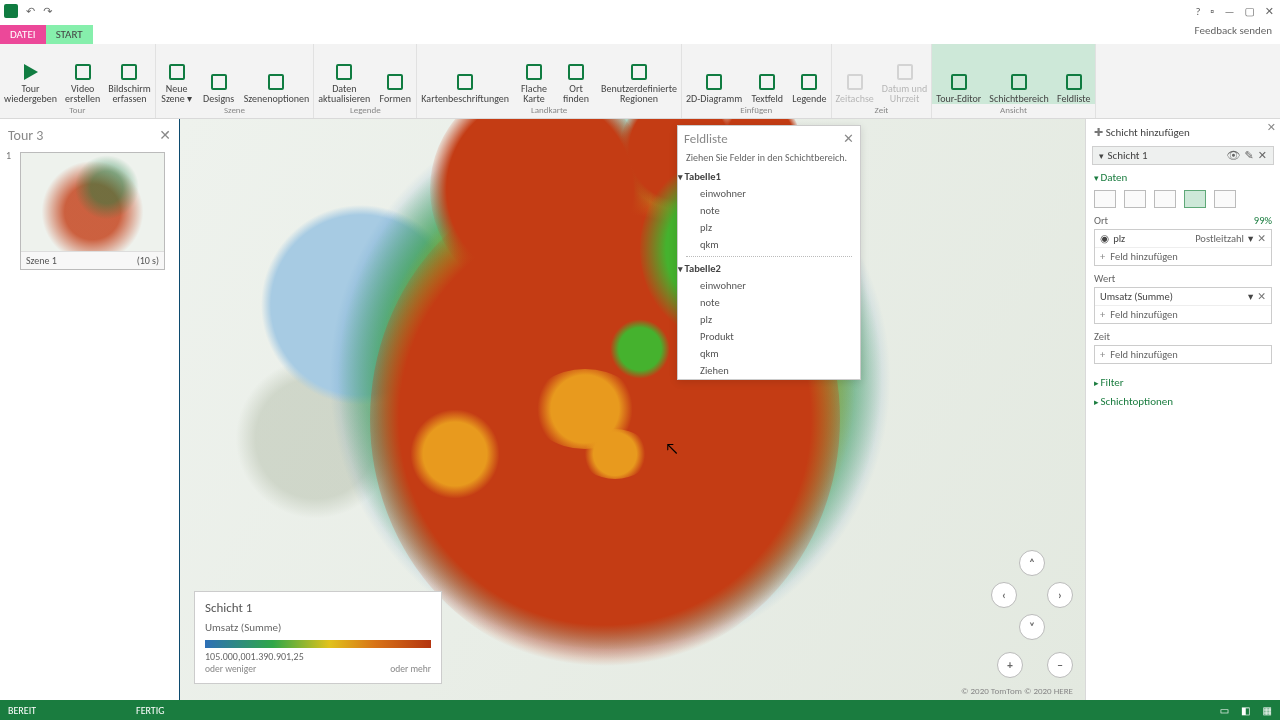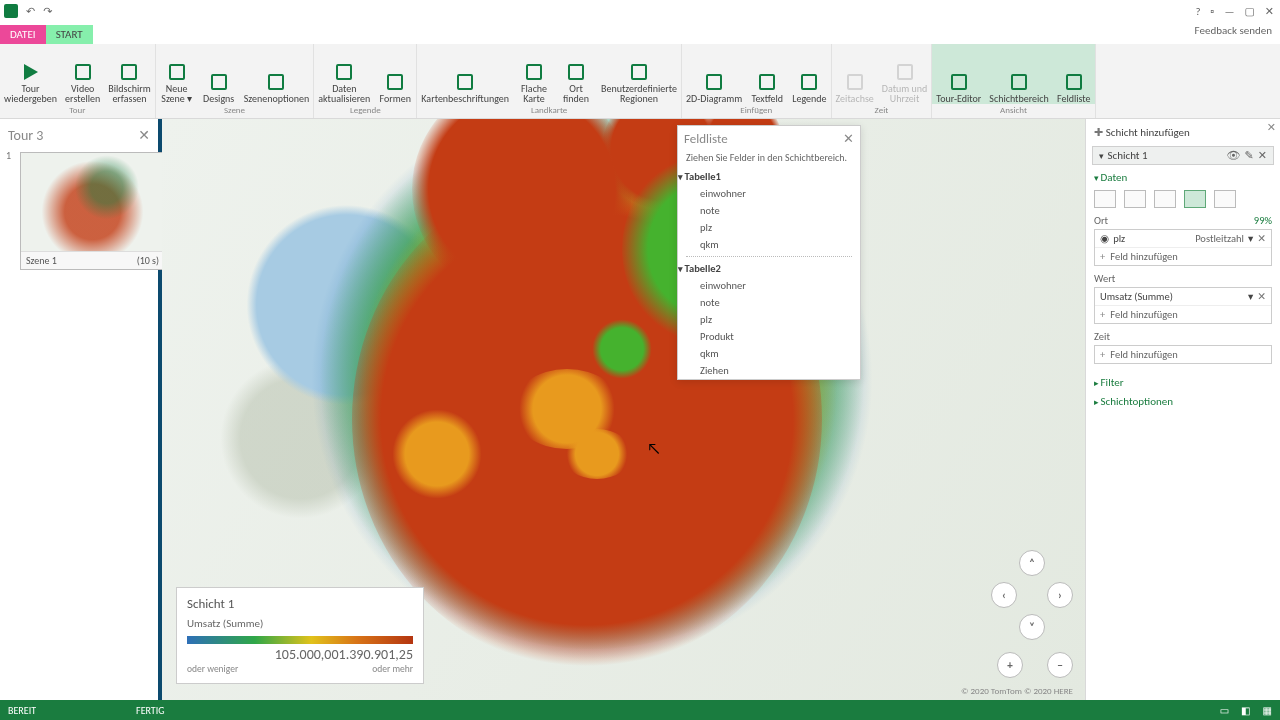--- a/index.html
+++ b/index.html
@@ -25,21 +25,21 @@
 .group .glabel{font-size:9px;color:#888;text-align:center;line-height:11px;height:13px;width:100%}
 .btn{display:flex;flex-direction:column;align-items:center;justify-content:flex-end;padding:0 4px;min-width:42px;font-size:10px;text-align:center;line-height:10px;color:#444;cursor:pointer}
 .btn.disabled{opacity:.35}
 .btn.activegrp{background:#cde8d8}
 .btn .glyph{width:20px;height:20px;margin-bottom:2px;display:flex;align-items:center;justify-content:center}
 .g-box{width:16px;height:16px;border:2px solid #107c41;border-radius:2px}
 .g-play{width:0;height:0;border-left:14px solid #107c41;border-top:8px solid transparent;border-bottom:8px solid transparent}
 
 
 .body{display:flex;height:581px}
-.tourpanel{width:162px;border-right:4px solid #0c4a6e;position:relative;padding:4px}
+.tourpanel{width:180px;border-right:1px solid #0c4a6e;position:relative;padding:4px}
 .tourhead{display:flex;align-items:center;color:#888;font-size:14px;padding:4px 4px 8px}
 .tourhead .x{margin-left:auto;color:#888;cursor:pointer}
 .scenebox{border:1px solid #bbb;margin-left:16px;width:145px}
 .sceneimg{height:98px;background:
  radial-gradient(circle at 60% 35%,rgba(26,124,63,.5) 0 15%,transparent 30%),
  radial-gradient(circle at 50% 60%,rgba(195,60,20,.8) 0 30%,transparent 55%),
  #eef2ed}
 .sceneft{display:flex;justify-content:space-between;padding:2px 5px;background:#f7f7f7;font-size:10px;color:#555;border-top:1px solid #ddd}
 .scenenum{position:absolute;left:6px;top:30px;font-size:10px;color:#777}
 
@@ -53,21 +53,21 @@
 .blob{position:absolute;border-radius:50%}
 .br{background:radial-gradient(circle,#c43c14 0 60%,rgba(196,60,20,0) 72%)}
 .bo{background:radial-gradient(circle,#e89a1e 0 50%,rgba(232,154,30,0) 70%)}
 .bg{background:radial-gradient(circle,#45b22e 0 50%,rgba(69,178,46,0) 70%)}
 .bb{background:radial-gradient(circle,#1f6fb0 0 40%,rgba(31,111,176,0) 65%)}
 
 .legend{position:absolute;left:14px;bottom:16px;width:248px;background:#fff;border:1px solid #ccc;padding:8px 10px;font-size:11px}
 .legend .lttl{color:#555;font-size:13px;margin-bottom:6px}
 .legend .lsub{color:#666;margin:6px 0}
 .legend .grad{height:8px;background:linear-gradient(90deg,#2e6fb7 0%,#2fa748 30%,#e1c21b 55%,#d87417 75%,#b43510 100%)}
-.legend .lrange{display:flex;justify-content:flex-end;margin-top:2px;font-size:14px;color:#666}
+.legend .lrange{display:flex;justify-content:flex-start;margin-top:2px;font-size:10px;color:#666}
 .legend .lr2{display:flex;justify-content:space-between;font-size:9.5px;color:#888}
 
 .navctrl{position:absolute;right:12px;bottom:60px;display:flex;flex-direction:column;align-items:center;gap:6px}
 .rnd{width:26px;height:26px;border-radius:50%;background:#fff;border:1px solid #bbb;display:flex;align-items:center;justify-content:center;color:#666;font-weight:bold;cursor:pointer}
 .navmid{display:flex;gap:30px}
 .zoom{position:absolute;right:12px;bottom:22px;display:flex;gap:24px}
 .attrib{position:absolute;right:12px;bottom:4px;font-size:9px;color:#888}
 .cursor{position:absolute;left:485px;top:320px;font-size:16px;color:#000}
 
 

